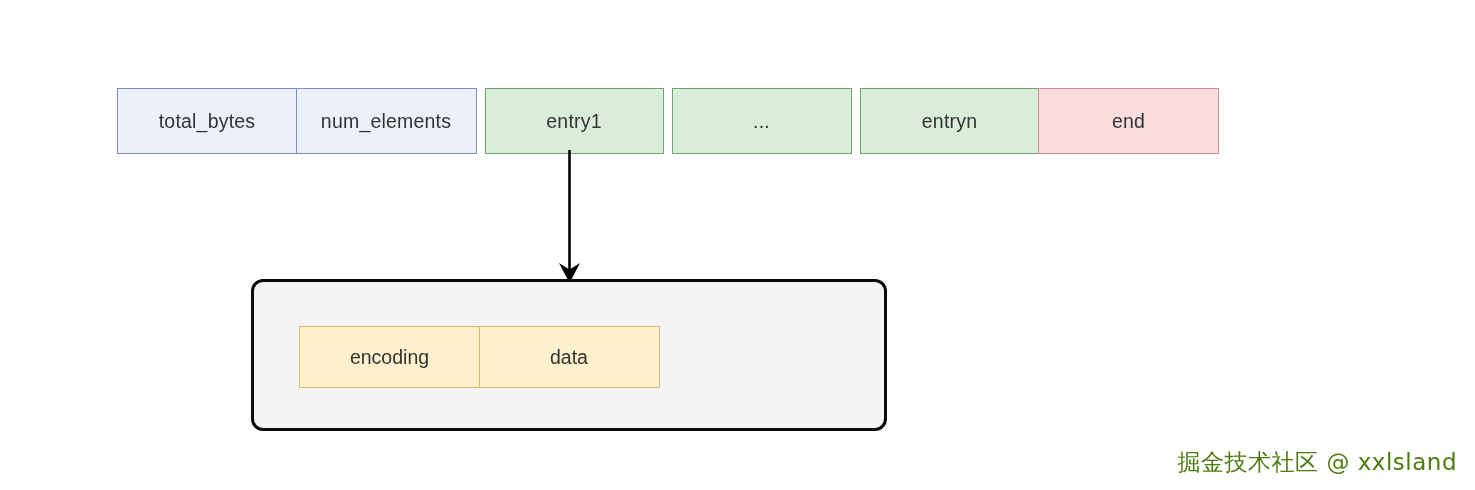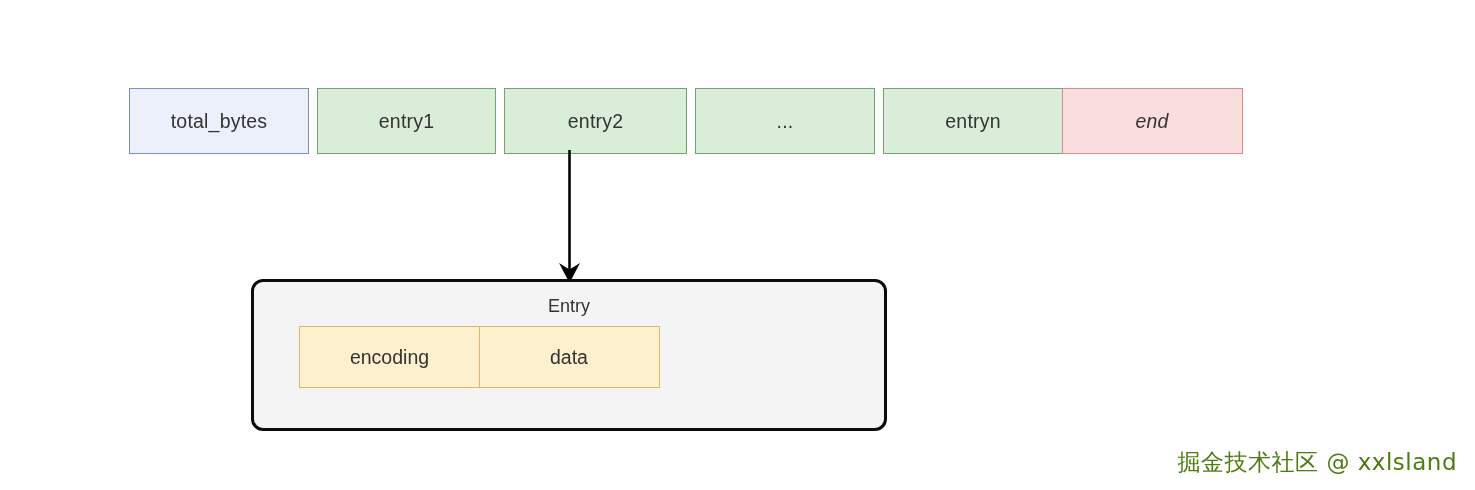--- a/index.html
+++ b/index.html
@@ -30,21 +30,21 @@
     display: flex;
     align-items: center;
     justify-content: center;
     font-size: 19.5px;
     color: #333333;
     letter-spacing: .2px;
     border: 1.5px solid transparent;
     margin-left: -1.5px;
     white-space: nowrap;
   }
-  .cell:first-child { margin-left: 12px; text-align: right; }
+  .cell:first-child { margin-left: 0; text-align: right; }
 
   .cell.blue {
     background: #ECF0FA;
     border-color: #7A8FCC;
   }
   .cell.green {
     background: #D9EDD9;
     border-color: #6CA86C;
     margin-left: 8px;
   }
@@ -52,21 +52,21 @@
     background: #FADEDE;
     border-color: #D68C8C;
   }
 
   .w-total   { width: 180px; }
   .w-num     { width: 181px; }
   .w-entry1  { width: 179px; }
   .w-entry2  { width: 183px; }
   .w-dots    { width: 180px; }
   .w-entryn  { width: 180px; }
-  .w-end     { width: 181px; font-style: italic; }
+  .w-end     { width: 181px; }
 
   
   #arrow-svg {
     position: absolute;
     left: 548px;
     top: 150px;
     width: 44px;
     height: 136px;
   }
 
@@ -125,33 +125,32 @@
     letter-spacing: .5px;
     white-space: nowrap;
     font-family: "DejaVu Sans", "Liberation Sans", sans-serif;
   }
 </style>
 </head>
 <body>
 
 <div id="ziplist-row">
   <div class="cell blue w-total">total_bytes</div>
+  <div class="cell blue w-num">num_elements</div>
   <div class="cell green w-entry1">entry1</div>
-  <div class="cell green w-entry2">entry2</div>
   <div class="cell green w-dots">...</div>
   <div class="cell green w-entryn">entryn</div>
   <div class="cell red  w-end">end</div>
 </div>
 
 <svg id="arrow-svg" viewBox="0 0 44 136" aria-hidden="true">
   <line x1="21.5" y1="0" x2="21.5" y2="122" stroke="#000000" stroke-width="2.6"></line>
   <path d="M21.5 133 L11 113 L21.5 119.5 L32 113 Z" fill="#000000"></path>
 </svg>
 
 <div id="entry-box">
-  <div id="entry-title">Entry</div>
   <div id="entry-fields">
     <div class="field">encoding</div>
     <div class="field">data</div>
   </div>
 </div>
 
 <div id="watermark">掘金技术社区 @ xxlsland</div>
 
 </body></html>

